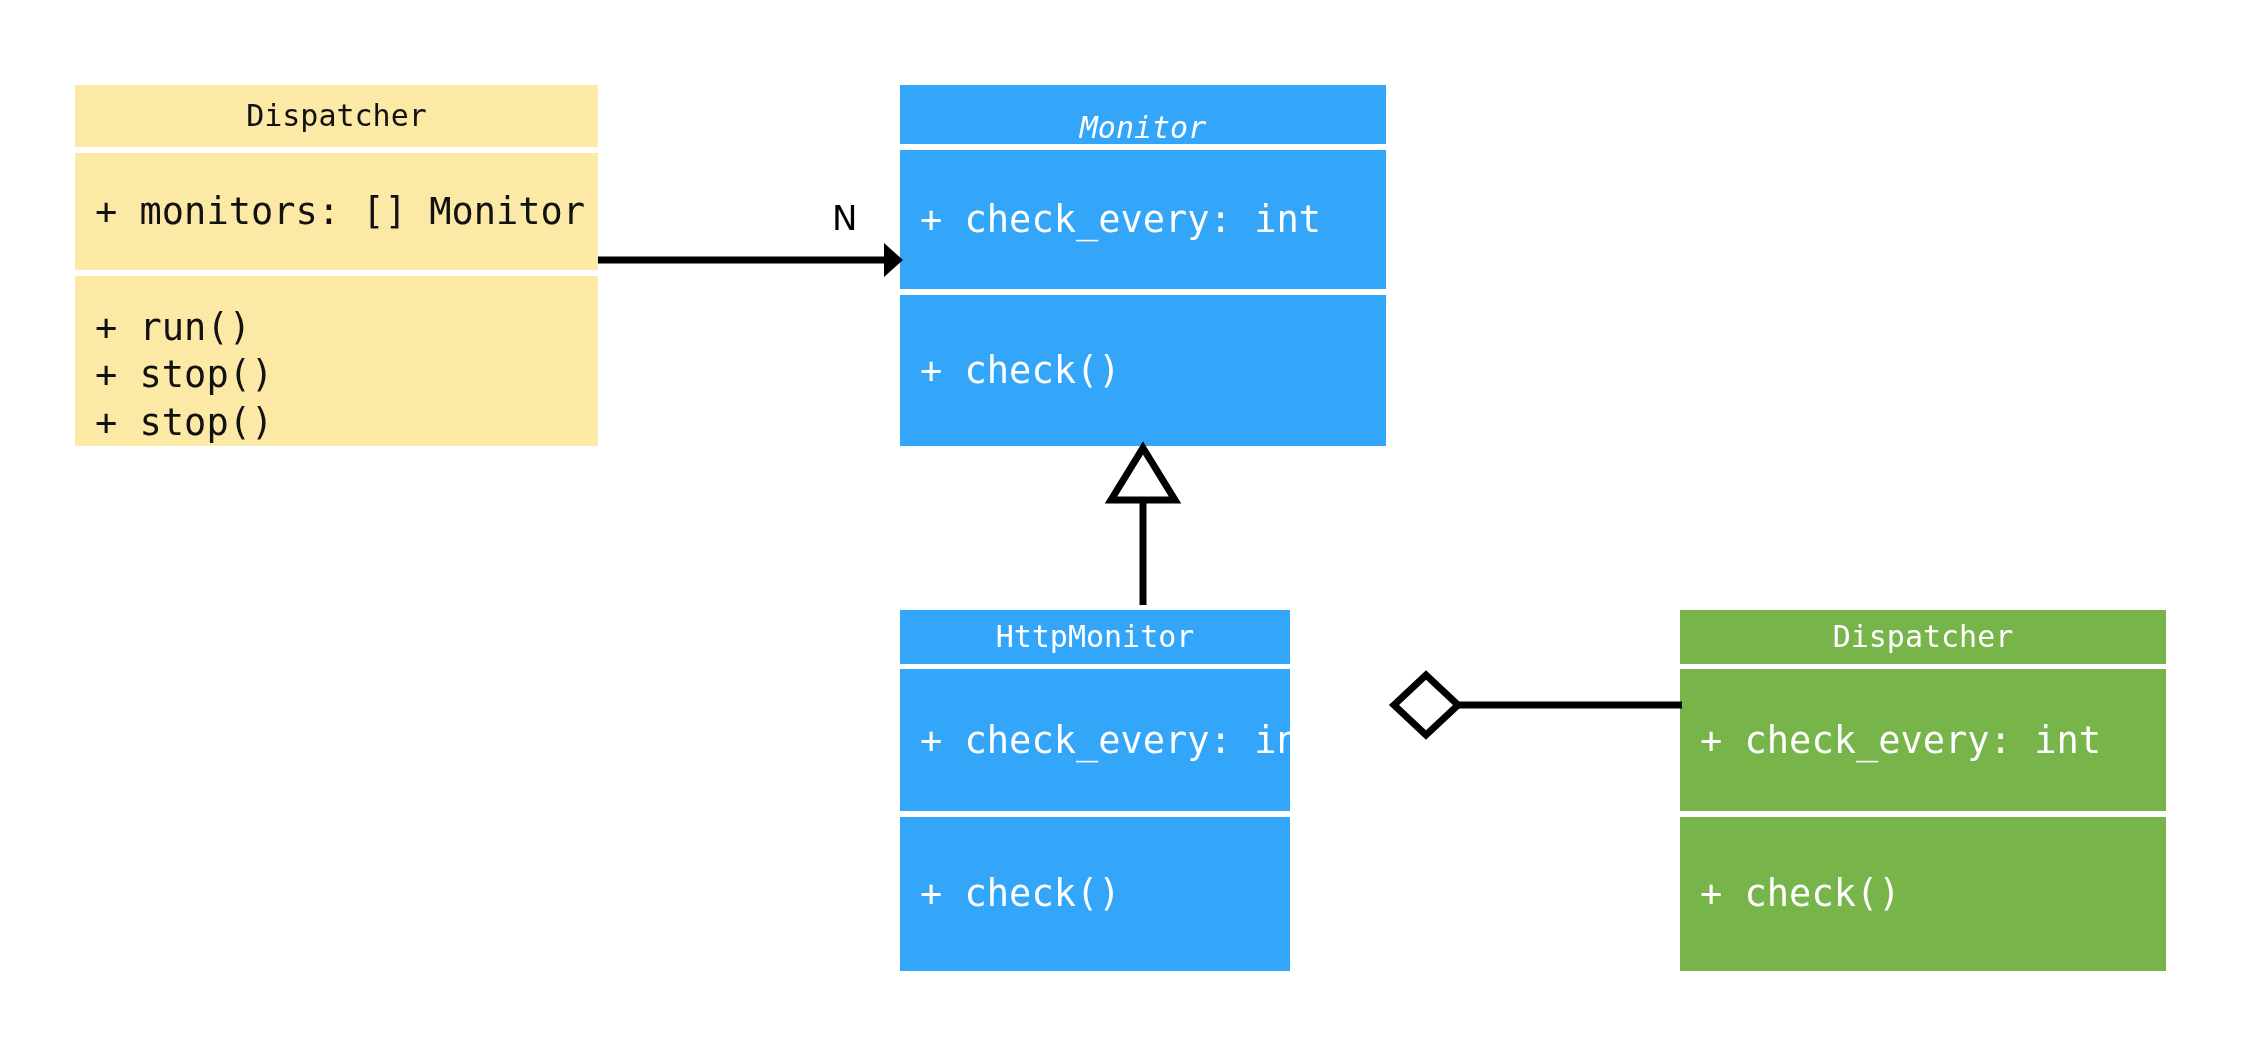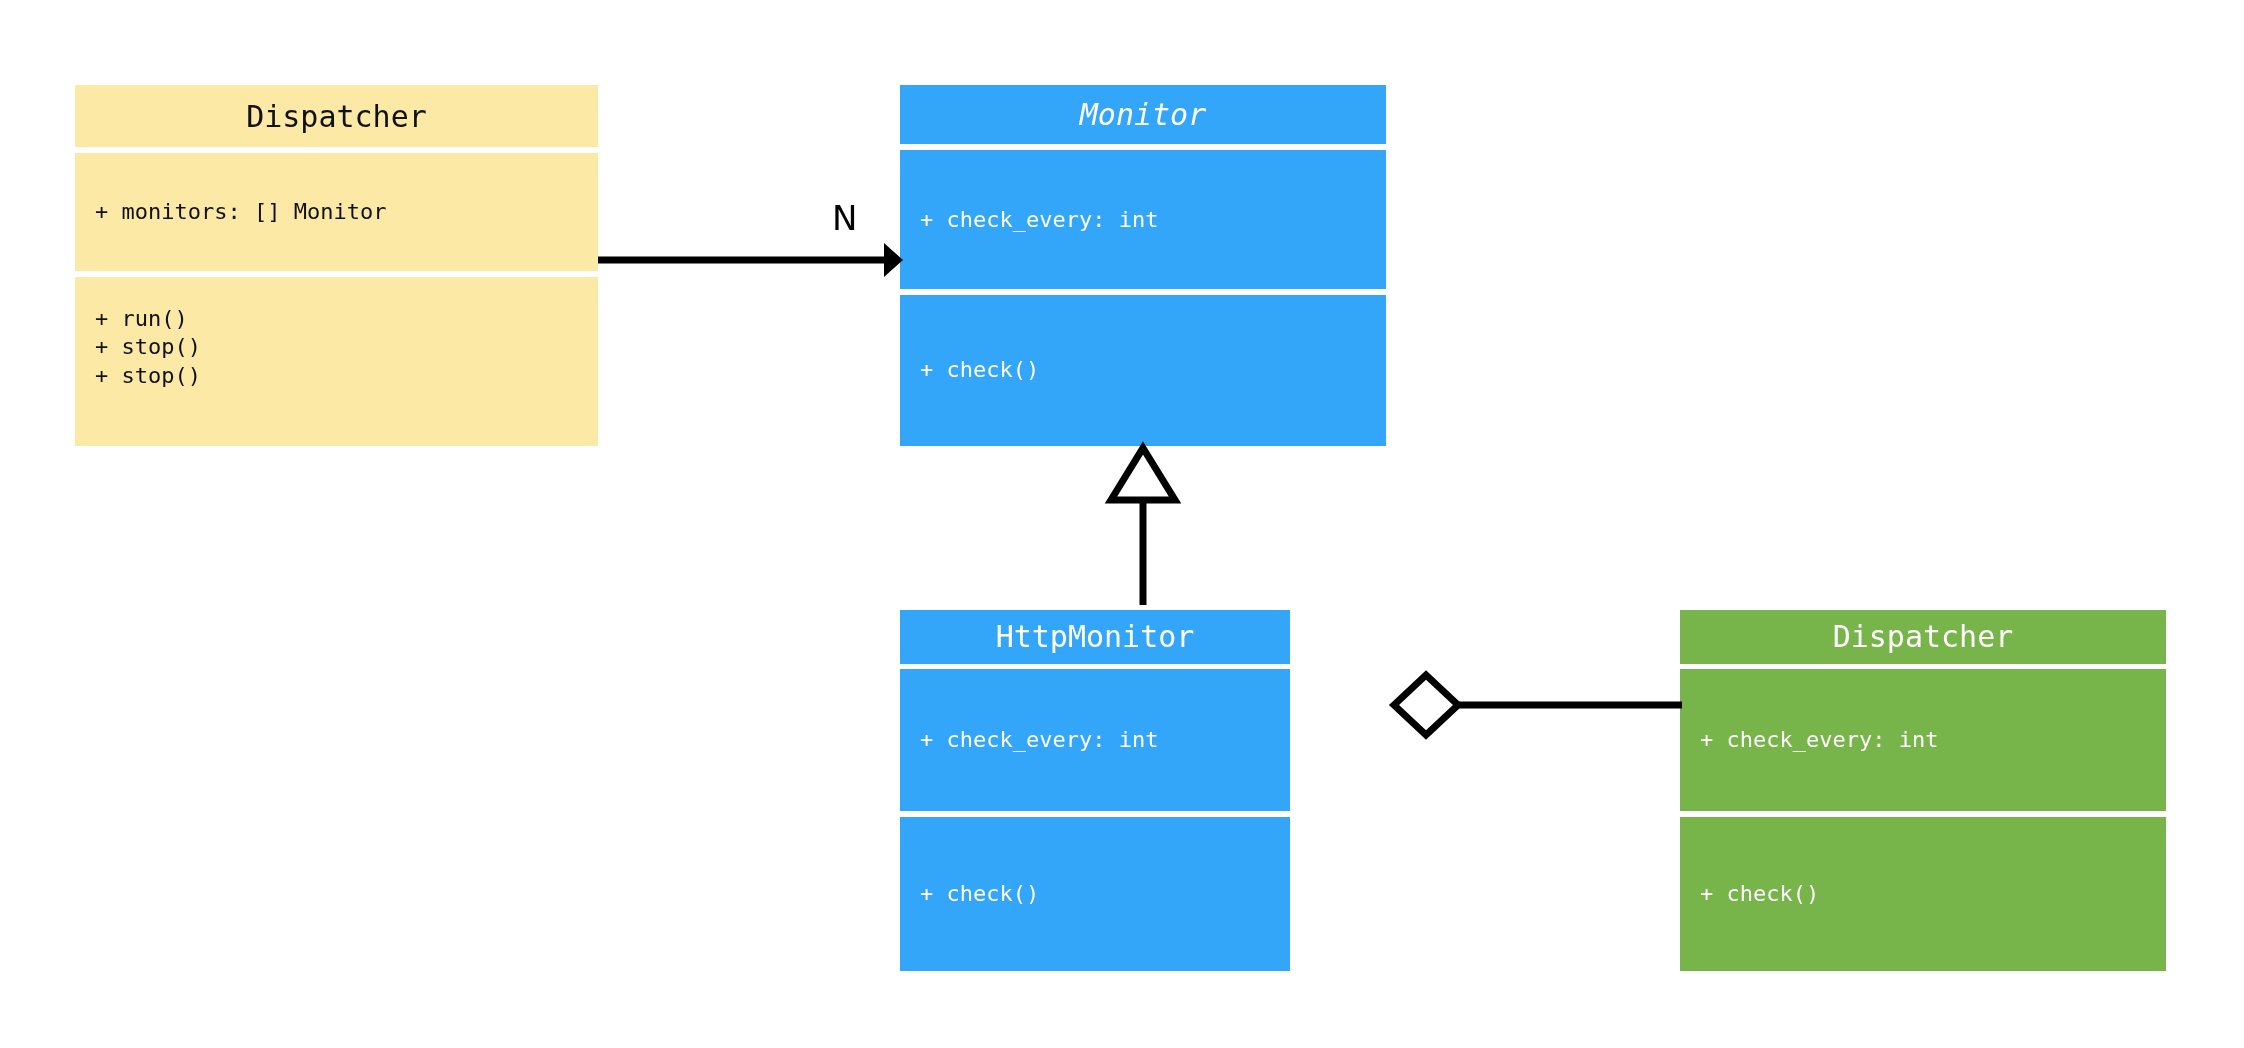--- a/index.html
+++ b/index.html
@@ -52,21 +52,21 @@
   .class-title {
     font-size: 30px;
     letter-spacing: 0px;
     line-height: 1.1;
     white-space: pre;
   }
   .class-title.abstract {
     font-style: italic;
   }
   .member {
-    font-size: 22px;
+    font-size: 37px;
     line-height: 1.28;
     white-space: pre;
   }
 
   
   .theme-yellow .compartment { background: #fce9a5; }
   .theme-yellow .class-title,
   .theme-yellow .member { color: #111111; }
 
   .theme-blue .compartment { background: #33a6fa; }
@@ -105,21 +105,21 @@
     </div>
     <div class="comp-gap"></div>
     <div class="compartment comp-body" style="height:173px; justify-content:flex-start; padding-top:28px;">
       <span class="member">+ run()</span>
       <span class="member">+ stop()</span>
       <span class="member">+ stop()</span>
     </div>
   </div>
 
   <div class="uml-class theme-blue" style="left:900px; top:75px; width:486px; height:371px;">
-    <div class="compartment comp-name" style="height:62px;">
+    <div class="compartment comp-name" style="height:62px;align-items:flex-end;">
       <span class="class-title abstract">Monitor</span>
     </div>
     <div class="comp-gap"></div>
     <div class="compartment comp-body" style="height:146px;">
       <span class="member">+ check_every: int</span>
     </div>
     <div class="comp-gap"></div>
     <div class="compartment comp-body" style="height:158px;">
       <span class="member">+ check()</span>
     </div>

